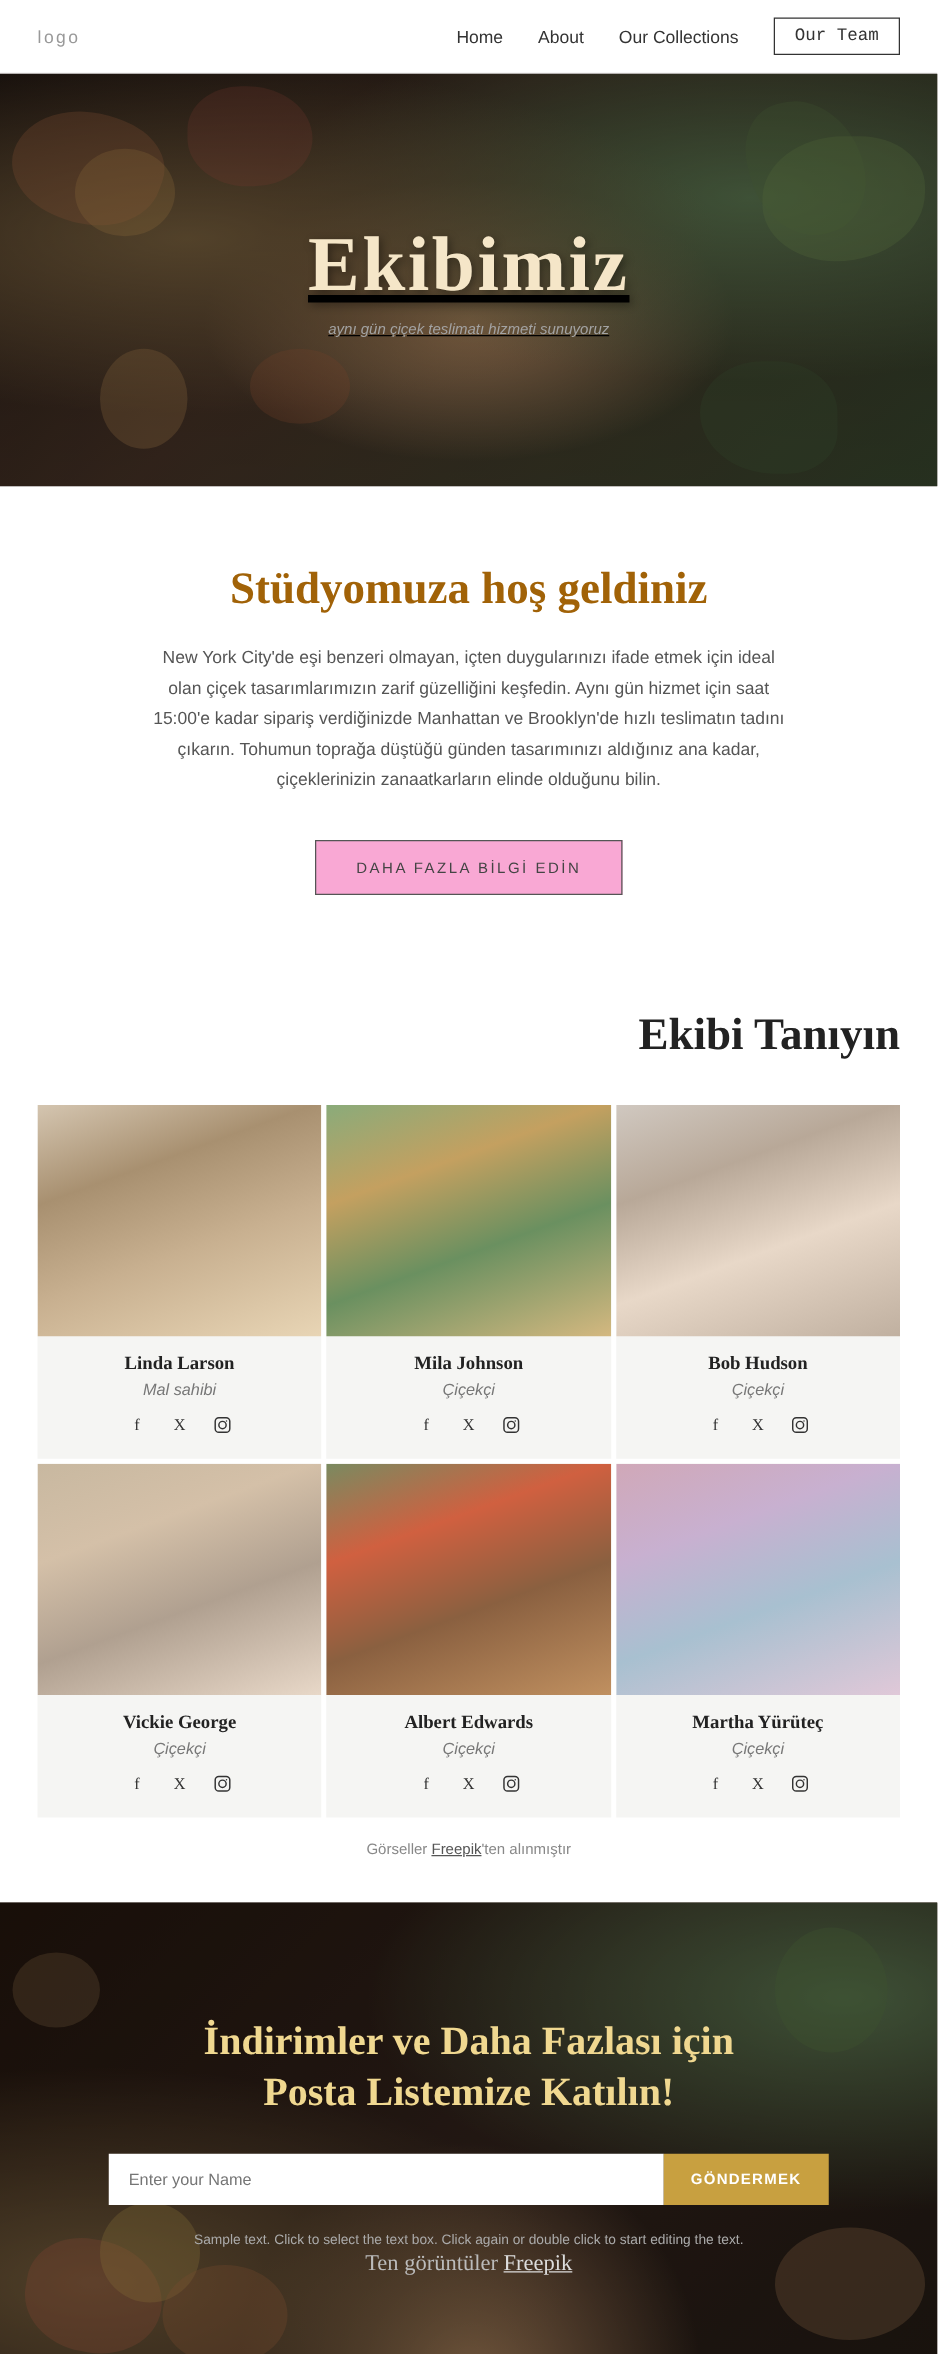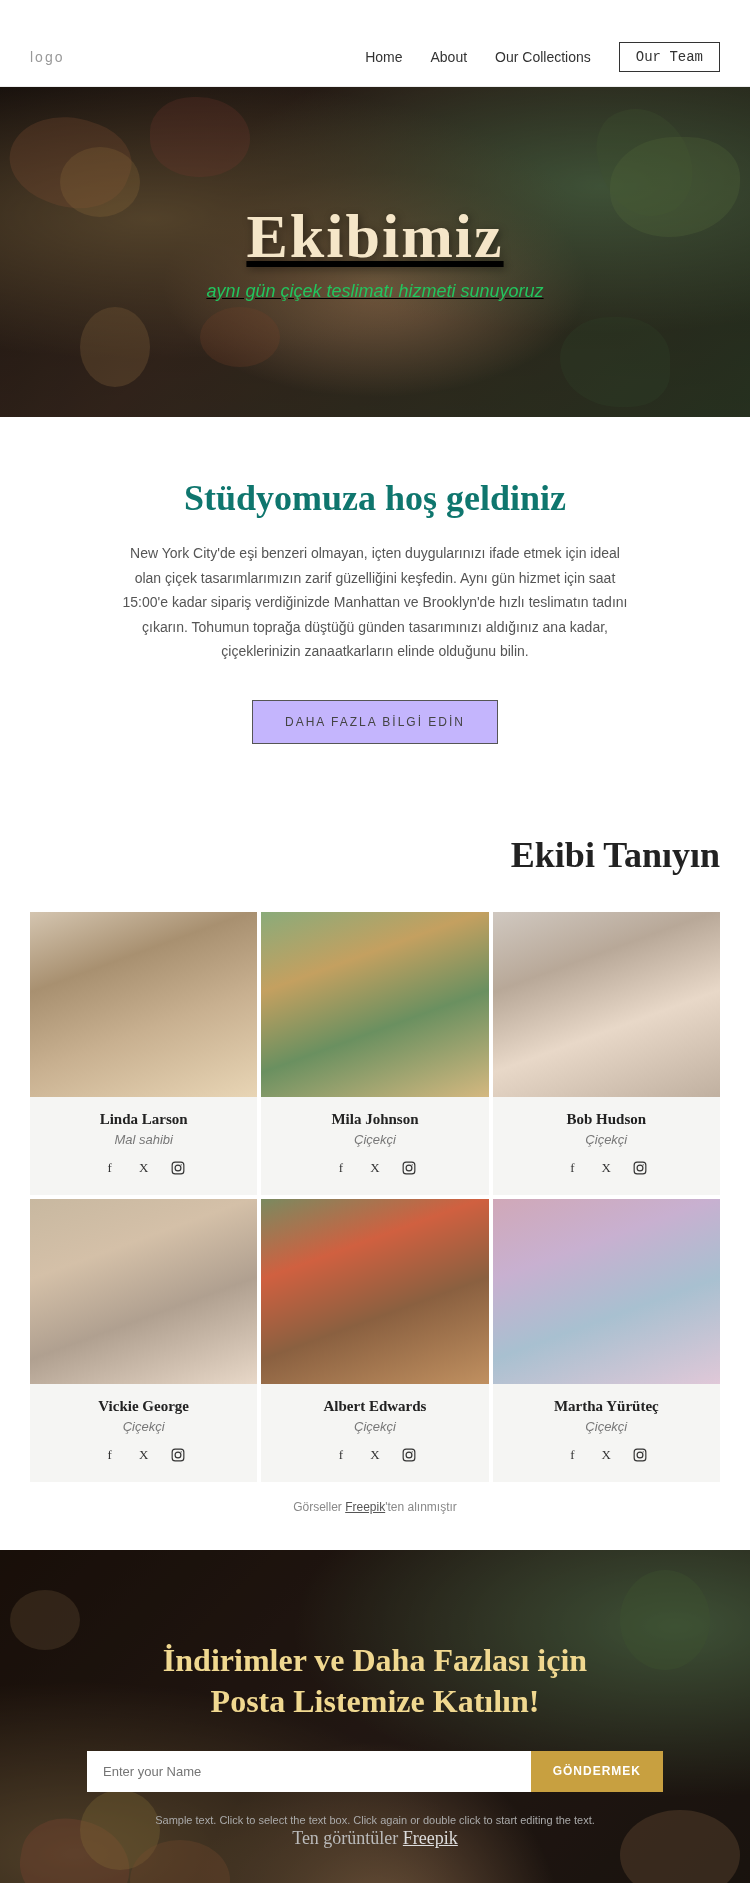--- a/index.html
+++ b/index.html
@@ -1,21 +1,21 @@
 <!DOCTYPE html>
 <html><head>
   <meta charset="utf-8">
   <style>
     * { margin: 0; padding: 0; box-sizing: border-box; }
     body { font-family: Georgia, 'Times New Roman', serif; width: 750px; background: #fff; }
 
     
     nav {
       display: flex; align-items: center; justify-content: space-between;
-      padding: 14px 30px; background: #fff; border-bottom: 1px solid #eee; margin-top: 28px;
+      padding: 14px 30px; background: #fff; border-bottom: 1px solid #eee;
     }
     .logo { color: #999; font-size: 14px; letter-spacing: 2px; font-family: sans-serif; }
     .nav-links { display: flex; align-items: center; gap: 28px; }
     .nav-links a { text-decoration: none; color: #333; font-size: 14px; font-family: Arial, sans-serif; }
     .nav-btn {
       border: 1.5px solid #333; padding: 6px 16px; font-size: 14px;
       font-family: Liberation Mono, monospace; color: #333; background: #fff; cursor: pointer;
     }
 
     
@@ -42,32 +42,32 @@
     .hero-flowers {
       position: absolute; inset: 0; pointer-events: none;
     }
     .petal { position: absolute; border-radius: 50%; opacity: 0.5; }
     .hero-content { position: relative; z-index: 2; text-align: center; color: #fff; }
     .hero-title {
       font-size: 62px; font-weight: bold; color: #f5e6c8;
       font-family: Georgia, serif; letter-spacing: 2px; line-height: 1.1;
       text-shadow: 2px 2px 8px rgba(0,0,0,0.4);
     }
-    .hero-subtitle { font-size: 18px; color: #22c55e; margin-top: 10px; font-family: Arial, sans-serif; font-style: italic; }
+    .hero-subtitle { font-size: 12px; color: #a3a3a3; margin-top: 10px; font-family: Arial, sans-serif; font-style: italic; }
 
     
     .welcome {
       padding: 60px 120px 40px; text-align: center;
     }
-    .welcome h2 { font-size: 36px; font-weight: bold; color: #0f766e; margin-bottom: 22px; }
+    .welcome h2 { font-size: 36px; font-weight: bold; color: #a16207; margin-bottom: 22px; }
     .welcome p { font-size: 14px; color: #555; line-height: 1.75; font-family: Arial, sans-serif; }
     .learn-btn {
       display: inline-block; margin-top: 36px; padding: 14px 32px;
       border: 1.5px solid #555; font-size: 12px; letter-spacing: 2px;
-      color: #444; font-family: Arial, sans-serif; cursor: pointer; background: #c4b5fd;
+      color: #444; font-family: Arial, sans-serif; cursor: pointer; background: #f9a8d4;
       text-transform: uppercase;
     }
 
     
     .team-section { padding: 50px 30px 30px; text-align: center; }
     .team-section h2 { font-size: 36px; font-weight: bold; color: #222; margin-bottom: 36px; text-align: right; }
     .team-grid { display: grid; grid-template-columns: repeat(3, 1fr); gap: 4px; }
     .team-card { background: #f5f5f3; overflow: hidden; }
     .team-card-img {
       width: 100%; height: 185px; object-fit: cover;

